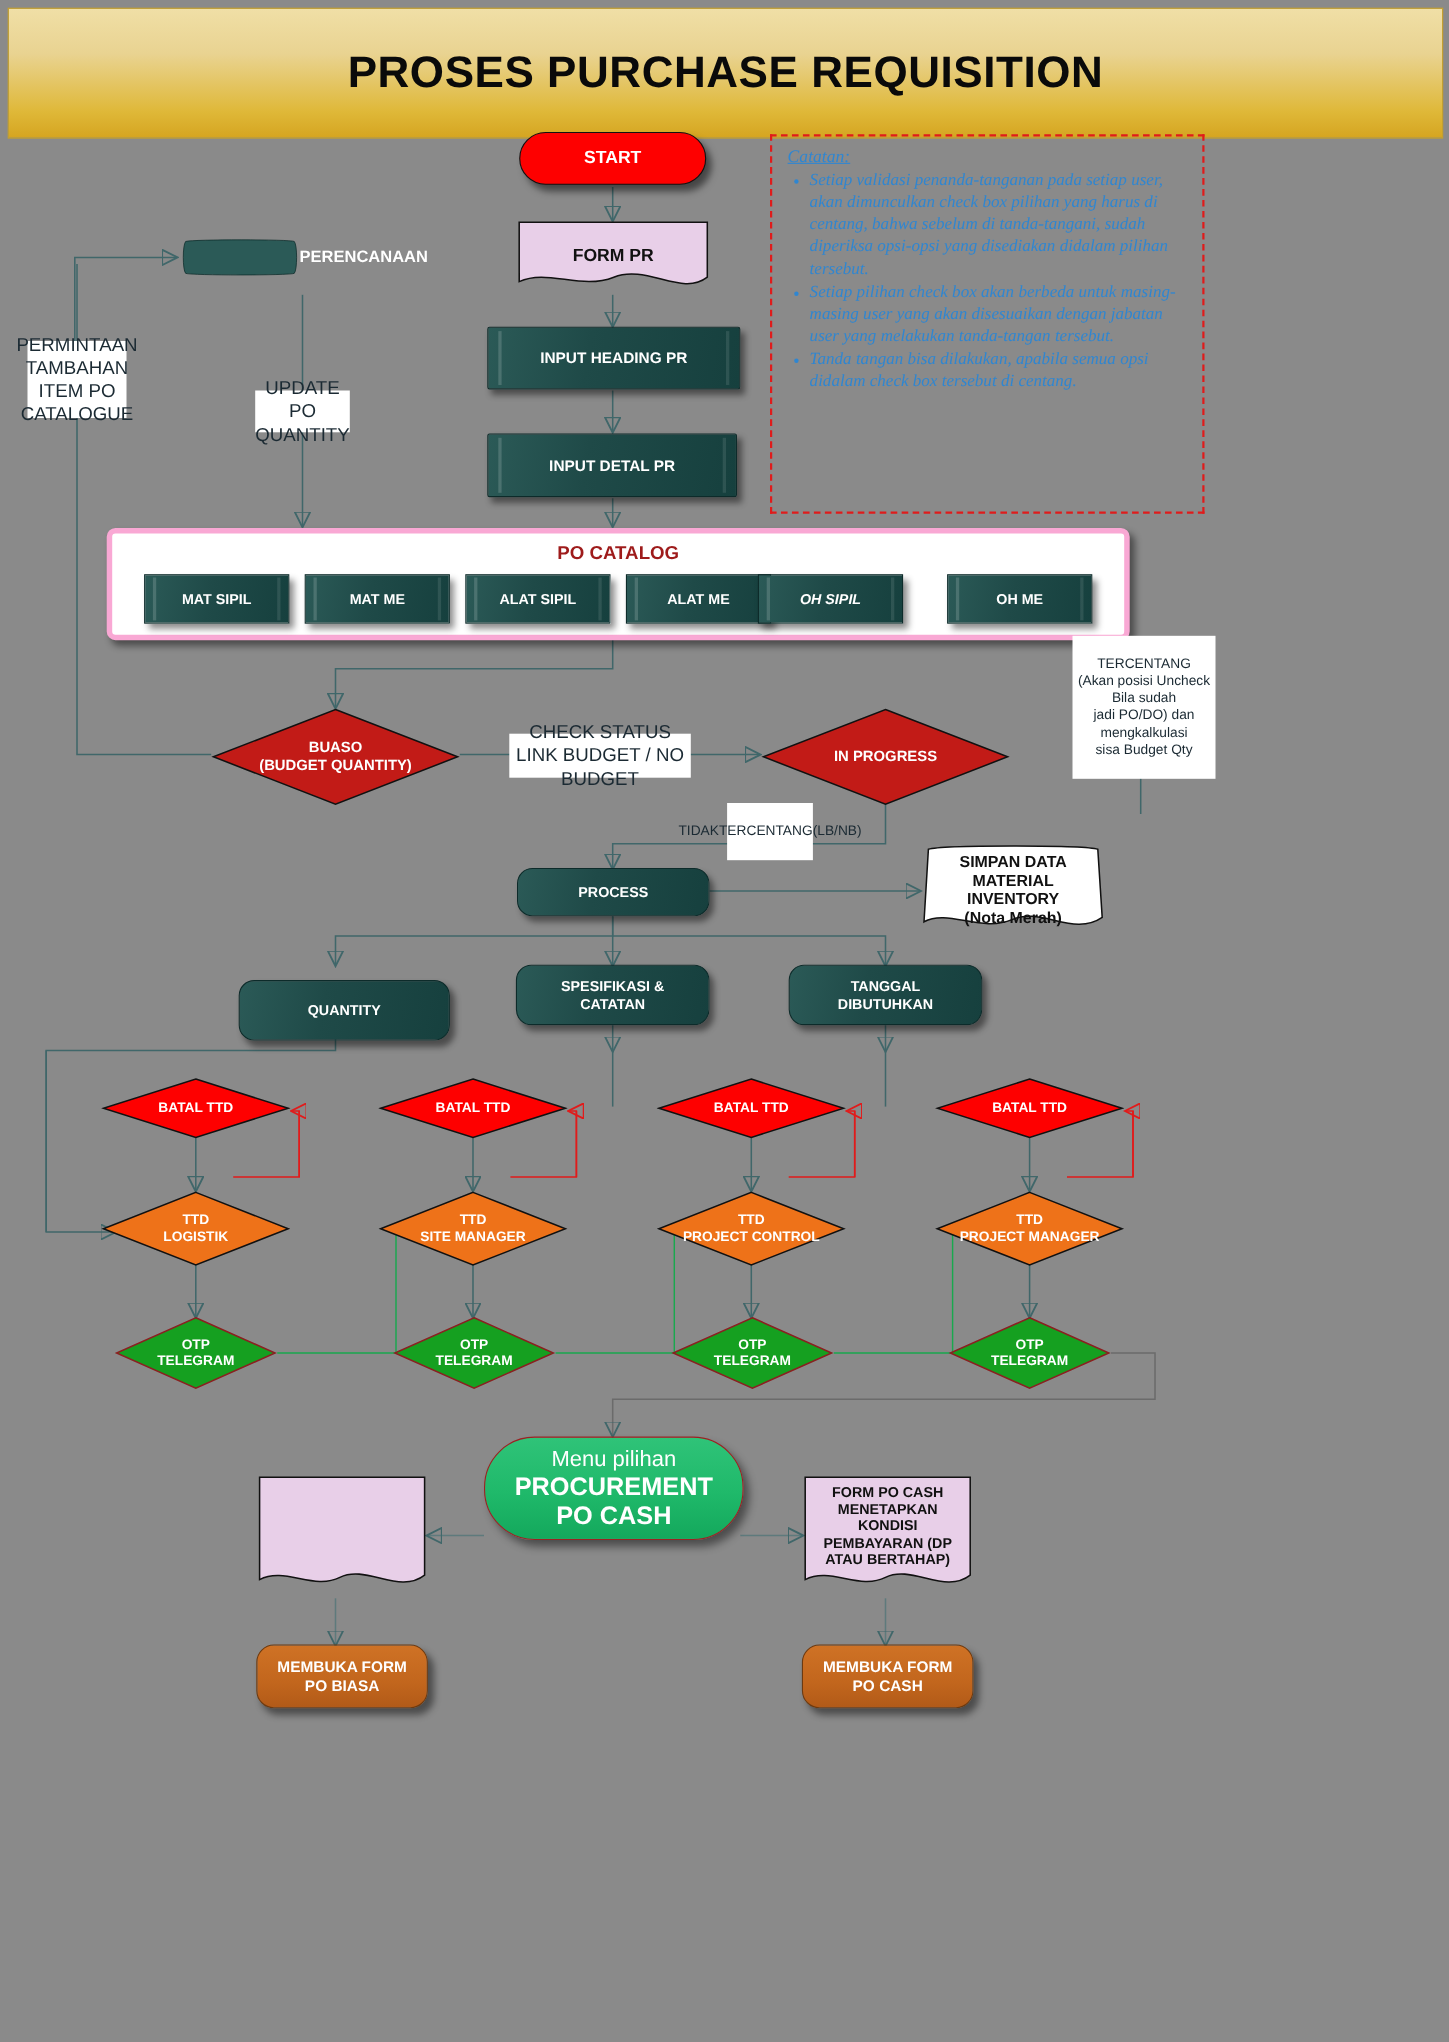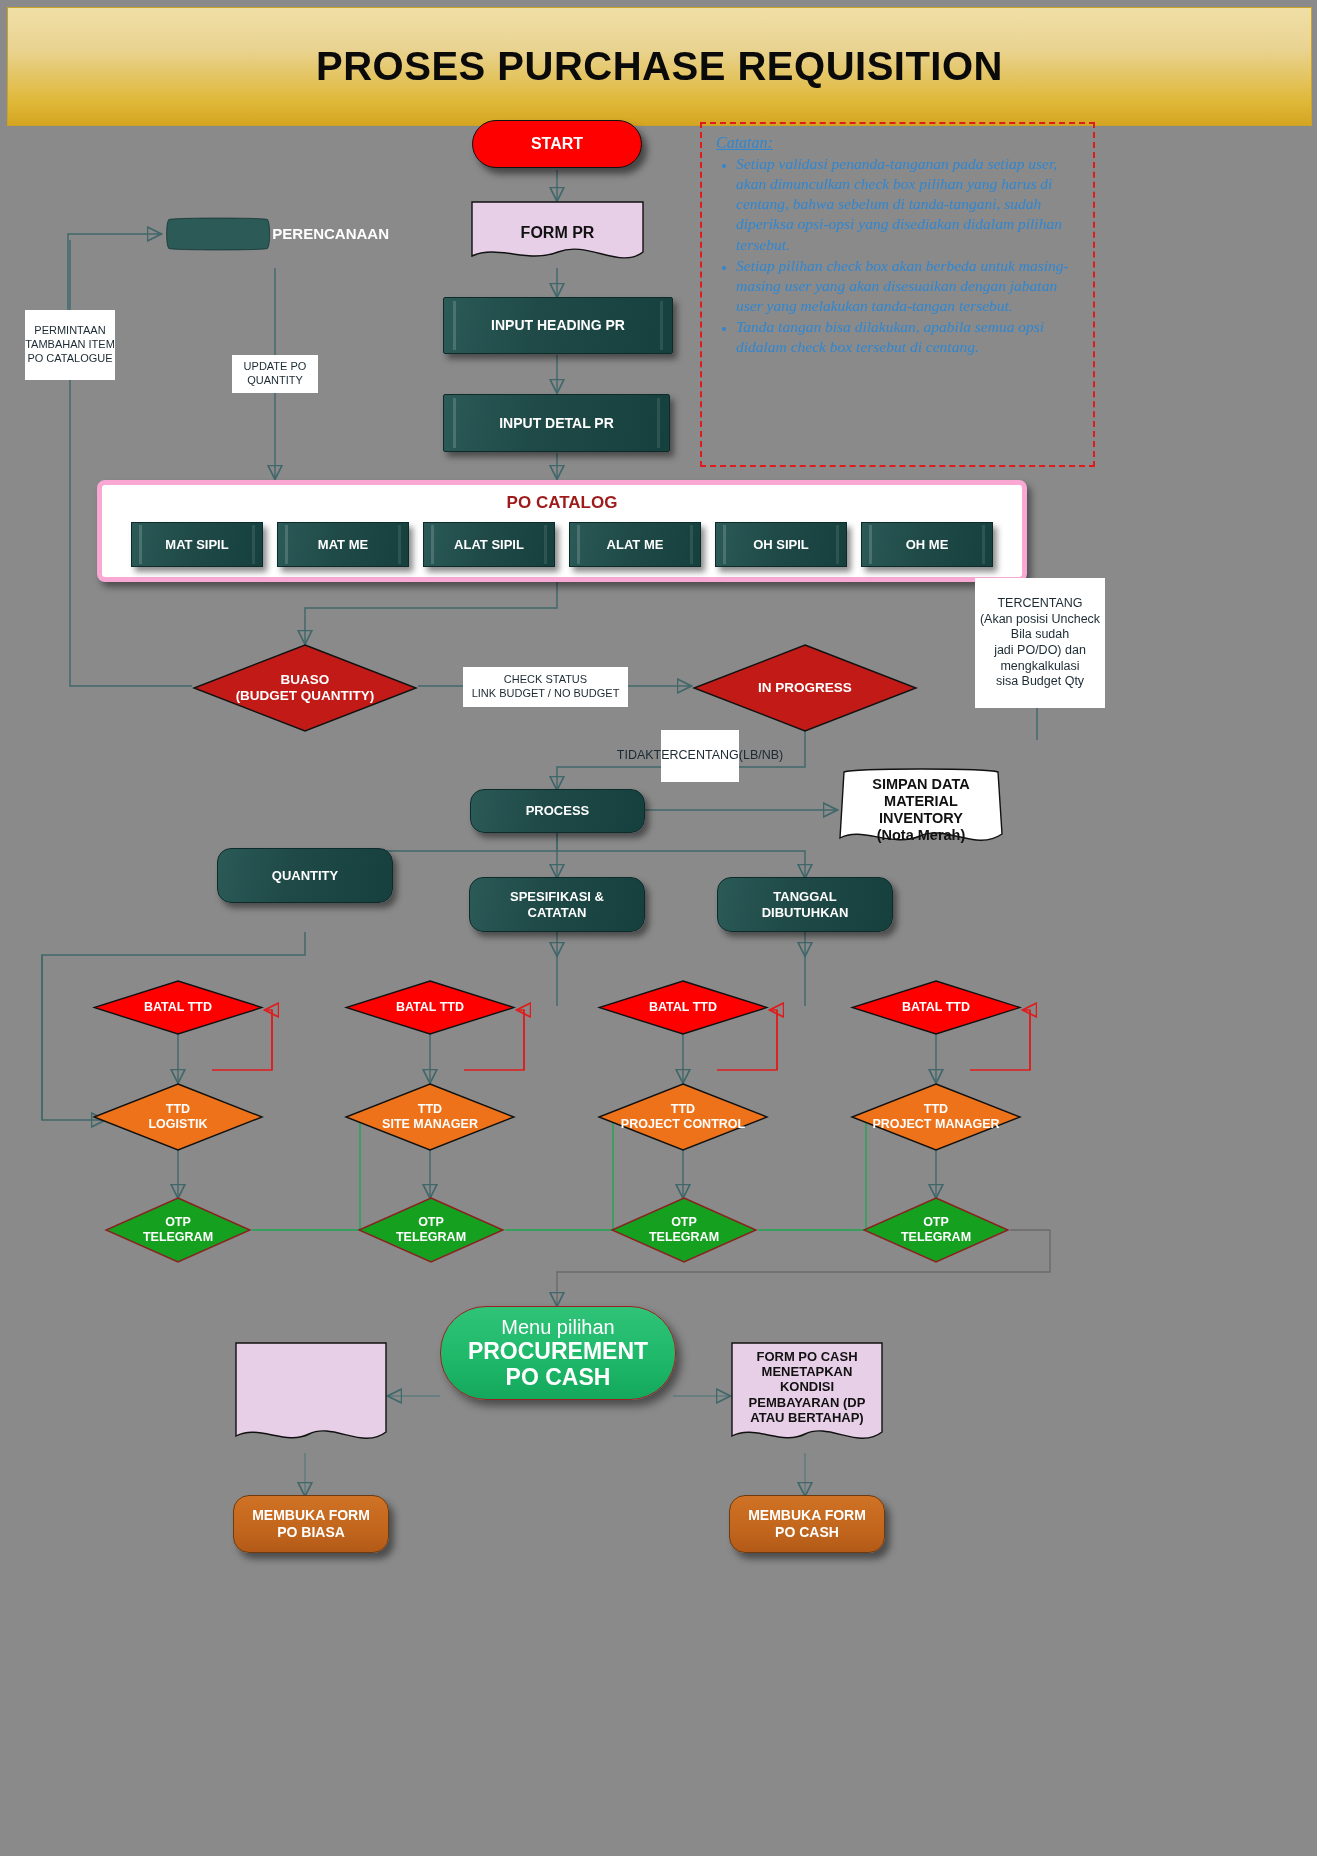--- a/index.html
+++ b/index.html
@@ -47,21 +47,21 @@
   
   .docshape{color:#111;font-weight:bold;font-size:16px;}
   .docshape svg{position:absolute;left:0;top:0;}
 
   
   .diamond{color:#fff;font-weight:bold;}
   .diamond svg{position:absolute;left:0;top:0;}
 
   
   .note{
-    position:absolute;background:#fff;color:#1b2a33;font-size:11px;
+    position:absolute;background:#fff;color:#1b2a33;font-size:17px;
     text-align:center;line-height:1.25;box-sizing:border-box;
     display:flex;align-items:center;justify-content:center;z-index:6;
   }
 
   
   #pocatalog{
     position:absolute;background:#fff;border:5px solid #f9a8d4;border-radius:8px;
     box-shadow:4px 5px 7px rgba(0,0,0,.45);
   }
   #pocatalog .hdr{
@@ -275,21 +275,21 @@
   </div>
   <div class="catitem" style="left:175px;top:37px;width:130px;height:43px;">
     <span class="lbl">MAT ME</span>
   </div>
   <div class="catitem" style="left:321px;top:37px;width:130px;height:43px;">
     <span class="lbl">ALAT SIPIL</span>
   </div>
   <div class="catitem" style="left:467px;top:37px;width:130px;height:43px;">
     <span class="lbl">ALAT ME</span>
   </div>
-  <div class="catitem" style="left:613px;top:37px;width:130px;height:43px;">
+  <div class="catitem" style="left:587px;top:37px;width:130px;height:43px;font-style:italic;">
     <span class="lbl">OH SIPIL</span>
   </div>
   <div class="catitem" style="left:759px;top:37px;width:130px;height:43px;">
     <span class="lbl">OH ME</span>
   </div>
 </div>
 
 <div class="node diamond" style="left:192px;top:643px;width:226px;height:90px;font-size:13.5px;">
   <svg width="226" height="90" viewBox="0 0 226 90">
     <path d="M113,2 L224,45 L113,88 L2,45 Z" fill="#c21b17" stroke="#111" stroke-width="1.4"></path>
@@ -335,21 +335,21 @@
   <svg width="170" height="84" viewBox="0 0 170 84">
     <path d="M8,4 C20,0 150,0 162,4 L166,66 C140,84 110,56 84,68 C56,80 26,58 4,70 Z" fill="#ffffff" stroke="#111" stroke-width="1.4"></path>
   </svg>
   <span class="lbl">
     <span>SIMPAN DATA MATERIAL</span><br>
     <span>INVENTORY</span><br>
     <span style="font-weight:bold;">(Nota Merah)</span>
   </span>
 </div>
 
-<div class="node procbox roundbox" style="left:217px;top:848px;width:176px;height:55px;font-size:13px;">
+<div class="node procbox roundbox" style="left:217px;top:891px;width:192px;height:55px;font-size:13px;">
   <span class="lbl">QUANTITY</span>
 </div>
 <div class="node procbox roundbox" style="left:469px;top:877px;width:176px;height:55px;font-size:13px;">
   <span class="lbl">
     <span>SPESIFIKASI &amp;</span><br>
     <span>CATATAN</span>
   </span>
 </div>
 <div class="node procbox roundbox" style="left:717px;top:877px;width:176px;height:55px;font-size:13px;">
   <span class="lbl">

